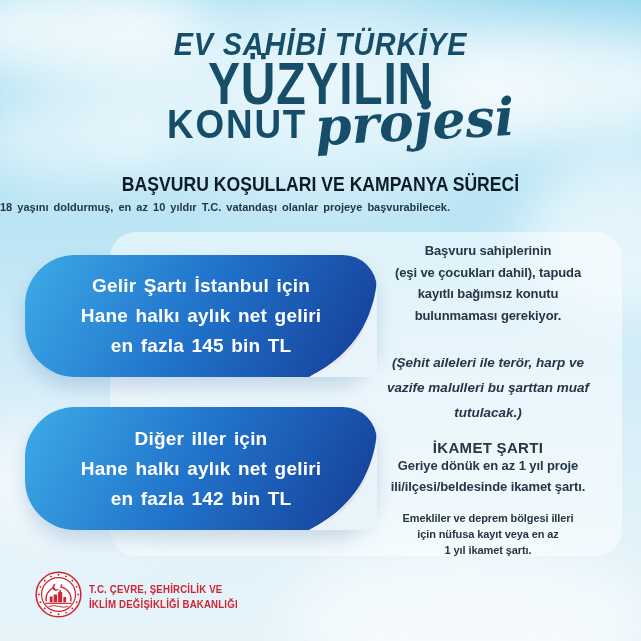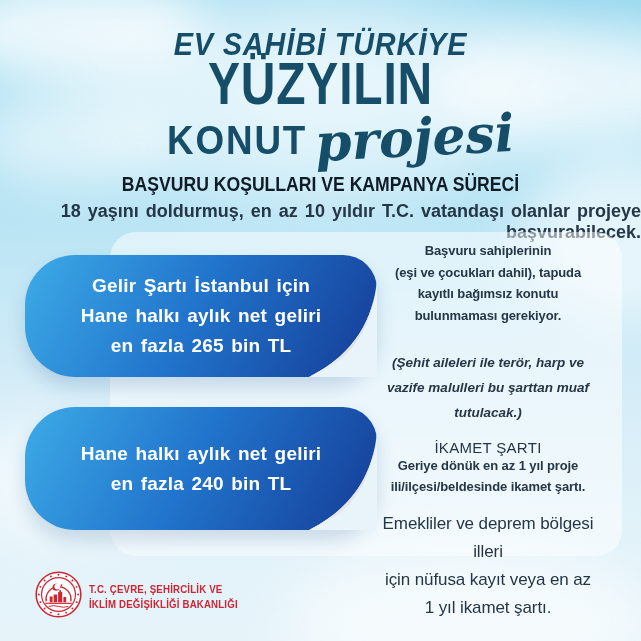--- a/index.html
+++ b/index.html
@@ -24,40 +24,40 @@
     position:absolute;top:26px;left:0;width:100%;text-align:center;
     font-style:italic;font-weight:800;font-size:32px;letter-spacing:1px;
     color:var(--header_navy);transform:scaleX(0.9);
   }
   .title-main{
     position:absolute;top:56px;left:0;width:100%;text-align:center;
     font-weight:800;font-size:60px;letter-spacing:1px;line-height:56px;
     color:var(--header_navy);transform:scaleX(0.8);
   }
   .title-row{
-    position:absolute;top:118px;left:0;width:100%;
+    position:absolute;top:102px;left:0;width:100%;
     display:flex;justify-content:center;align-items:flex-start;padding-left:34px;box-sizing:border-box;
   }
   .title-konut{
     font-weight:800;font-size:40px;letter-spacing:2px;line-height:44px;
     color:var(--header_navy);transform:scaleX(0.92);
   }
   .title-script{
     font-family:"DejaVu Serif",serif;font-style:italic;font-weight:700;
     font-size:52px;line-height:44px;color:var(--header_navy);
     position:relative;top:-2px;margin-left:2px;transform:rotate(-3deg);
   }
   .section-title{
     position:absolute;top:173px;left:0;width:100%;text-align:center;
     font-weight:800;font-size:20px;letter-spacing:0;color:var(--heading_black);
     transform:scaleX(0.88);
   }
   .section-subtitle{
-    position:absolute;top:201px;left:0;width:100%;text-align:right;
-    font-weight:700;font-size:18px;color:var(--text_dark);word-spacing:2px;
+    position:absolute;top:201px;left:0;width:100%;text-align:left;
+    font-weight:700;font-size:11px;color:var(--text_dark);word-spacing:2px;
   }
 
   
   .panel{
     position:absolute;left:110px;top:232px;width:512px;height:324px;
     background:rgba(255,255,255,0.5);border-radius:26px;
   }
 
   
   .card{
@@ -77,23 +77,23 @@
     text-align:center;word-spacing:2px;letter-spacing:0.2px;
   }
 
   
   .conditions{
     position:absolute;left:368px;top:240px;width:240px;text-align:center;
     color:var(--text_dark);
   }
   .cond-block{font-weight:700;font-size:13px;line-height:21.5px;white-space:pre-line;letter-spacing:-0.1px;}
   .cond-italic{margin-top:24px;font-style:italic;font-weight:700;font-size:13.5px;line-height:25px;white-space:pre-line;}
-  .cond-title{margin-top:14px;font-weight:400;font-size:15px;letter-spacing:0.3px;}
+  .cond-title{margin-top:14px;font-weight:700;font-size:15px;letter-spacing:0.3px;}
   .cond-res{margin-top:0;font-weight:700;font-size:13px;line-height:20.5px;white-space:pre-line;letter-spacing:-0.1px;}
-  .cond-ret{margin-top:13px;font-weight:400;font-size:17px;line-height:28px;white-space:pre-line;letter-spacing:-0.1px;}
+  .cond-ret{margin-top:13px;font-weight:700;font-size:11px;line-height:16px;white-space:pre-line;letter-spacing:-0.1px;}
 
   
   .seal{position:absolute;left:35px;top:571px;width:47px;height:47px;}
   .seal-stroke{stroke:var(--ministry_red);fill:none;}
   .seal-fill{fill:var(--ministry_red);}
   .seal-white{fill:#ffffff;}
   .ministry{
     position:absolute;left:89px;top:582px;color:var(--ministry_red);
     font-weight:800;font-size:10.5px;line-height:14.5px;letter-spacing:0.2px;
     transform:scaleX(0.92);transform-origin:left center;
@@ -138,32 +138,33 @@
   <div class="panel"></div>
 
   <div class="card card1">
     <svg class="curl" viewBox="0 0 112 122" preserveAspectRatio="none">
       <path class="curl-bg" d="M112,26 C108,62 92,98 44,122 L112,122 Z"></path>
       <path d="M112,26 C108,62 92,98 44,122 C82,109 101,80 108,48 C110,40 111,33 112,26 Z" fill="url(#curlGrad)"></path>
     </svg>
     <div class="card-text">
       <div>Gelir Şartı İstanbul için</div>
       <div>Hane halkı aylık net geliri</div>
-      <div>en fazla 265 bin TL</div>
+      <div>en fazla 145 bin TL</div>
     </div>
   </div>
 
   <div class="card card2">
     <svg class="curl" viewBox="0 0 112 122" preserveAspectRatio="none">
       <path class="curl-bg" d="M112,26 C108,62 92,98 44,122 L112,122 Z"></path>
       <path d="M112,26 C108,62 92,98 44,122 C82,109 101,80 108,48 C110,40 111,33 112,26 Z" fill="url(#curlGrad)"></path>
     </svg>
     <div class="card-text">
+      <div>Diğer iller için</div>
       <div>Hane halkı aylık net geliri</div>
-      <div>en fazla 240 bin TL</div>
+      <div>en fazla 142 bin TL</div>
     </div>
   </div>
 
   <div class="conditions">
     <div class="cond-block">Başvuru sahiplerinin
 (eşi ve çocukları dahil), tapuda
 kayıtlı bağımsız konutu
 bulunmaması gerekiyor.</div>
     <div class="cond-italic">(Şehit aileleri ile terör, harp ve
 vazife malulleri bu şarttan muaf

